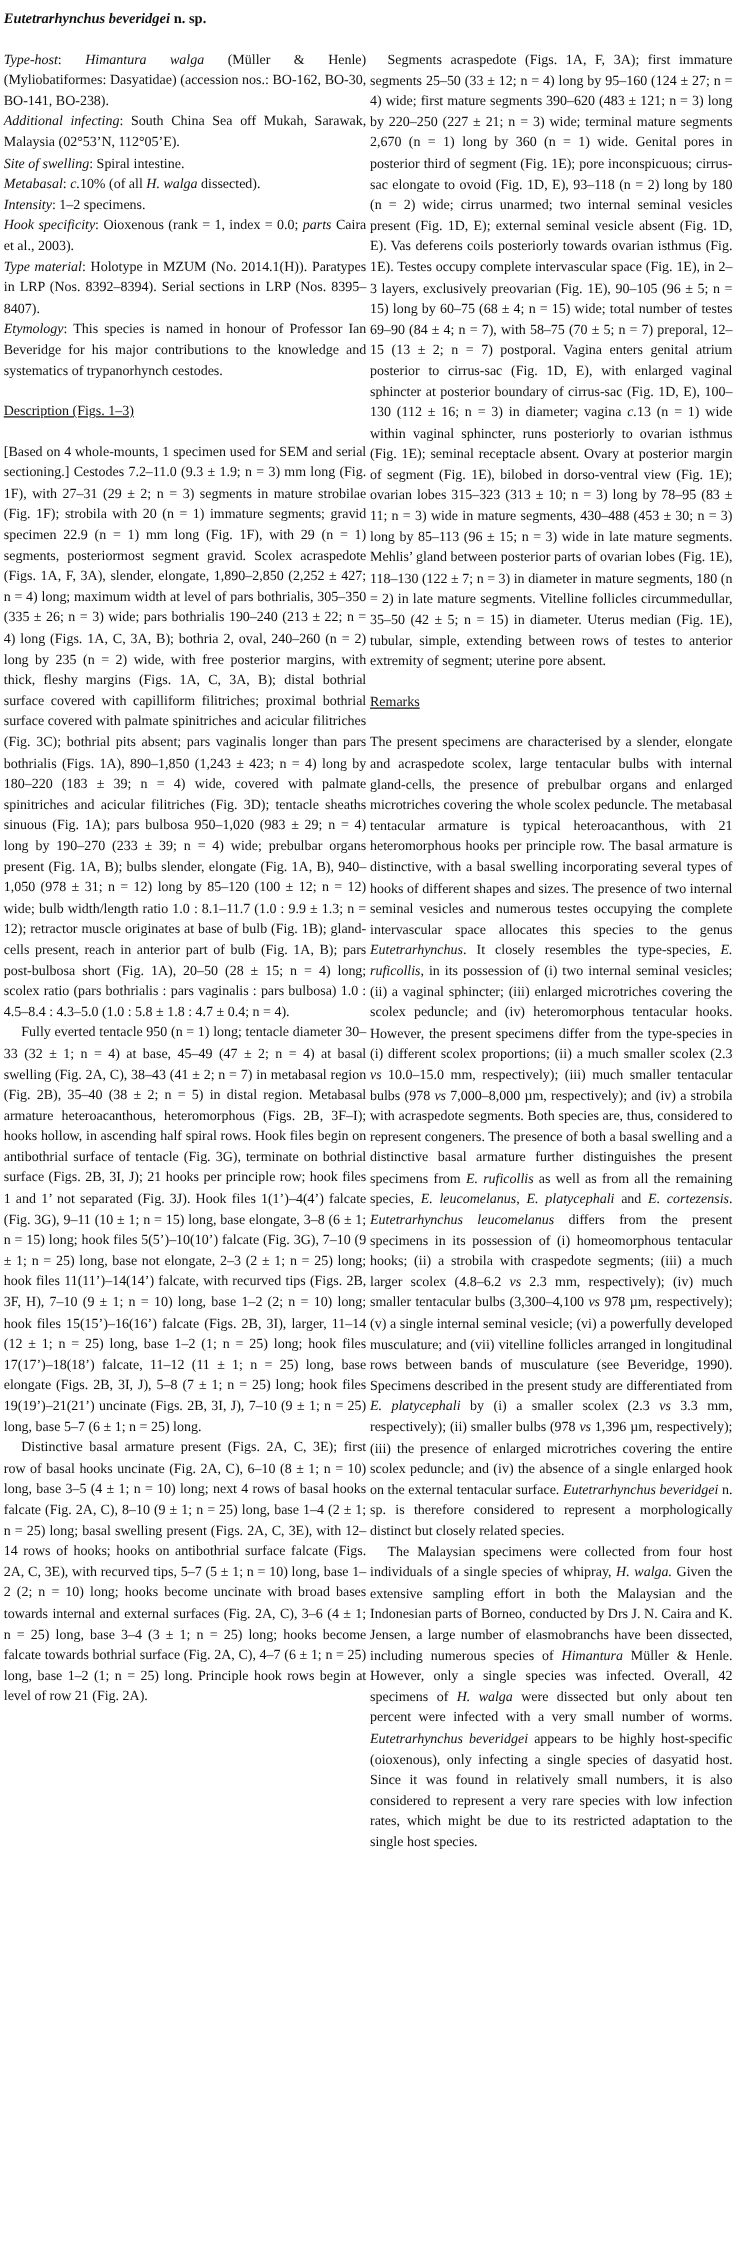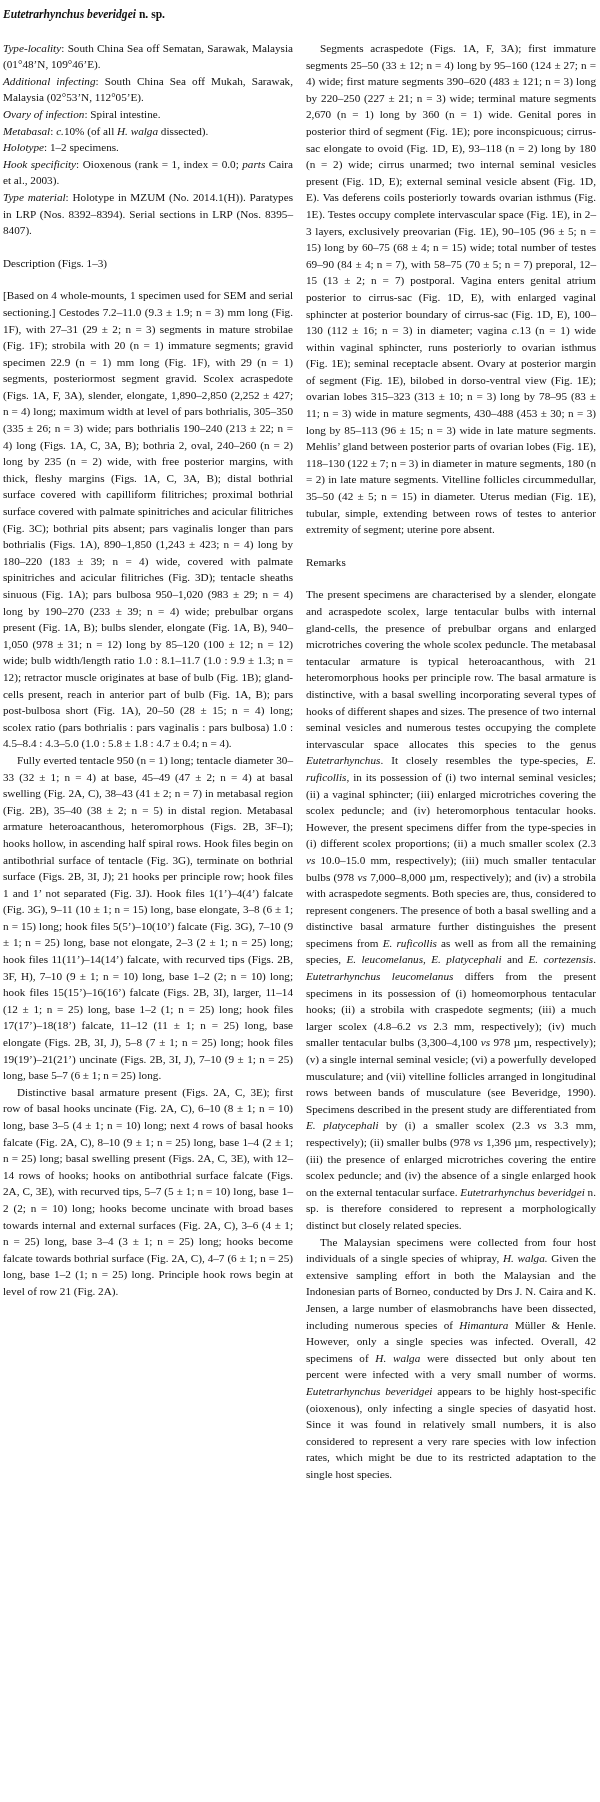--- a/index.html
+++ b/index.html
@@ -6,43 +6,44 @@
   body {
     width: 600px; height: 1802px; overflow: hidden;
     font-family: "Liberation Serif", "DejaVu Serif", serif;
     color: #111111;
     font-size: 11.2px;
     line-height: 16.6px;
   }
   .page { position: relative; width: 568px; height: 1802px; }
   .col { position: absolute; top: 0; width: 290px; }
   .col-left { left: 3px; }
-  .col-right { left: 306px; }
+  .col-right { left: 296px; }
   .title { font-weight: bold; font-size: 11.6px; margin-top: 7px; margin-bottom: 16px; }
   .title i { font-style: italic; }
   .p { text-align: justify; margin: 0; hyphens: manual; }
   .indent { text-indent: 14px; }
-  .heading { margin: 16px 0 16px 0; }
+  .heading { margin: 16px 0 16px 0; text-decoration: underline; }
   .gap-top { }
   i.it { font-style: italic; }
 </style>
 </head>
 <body>
 
 <div class="page">
   <div class="col col-left">
     <div class="title"><i class="it">Eutetrarhynchus beveridgei</i> n. sp.</div>
     <div id="taxonomy">
-        <p class="p"><i class="it">Type-locality</i>: South China Sea off Sematan, Sarawak, Malaysia (01°48’N, 109°46’E).</p>
+        <p class="p"><i class="it">Type-host</i>: <i class="it">Himantura walga</i> (Müller &amp; Henle) (Myliobatiformes: Dasyatidae) (accession nos.: BO-162, BO-30, BO-141, BO-238).</p>
         <p class="p"><i class="it">Additional infecting</i>: South China Sea off Mukah, Sarawak, Malaysia (02°53’N, 112°05’E).</p>
-        <p class="p"><i class="it">Ovary of infection</i>: Spiral intestine.</p>
+        <p class="p"><i class="it">Site of swelling</i>: Spiral intestine.</p>
         <p class="p"><i class="it">Metabasal</i>: <i class="it">c.</i>10% (of all <i class="it">H. walga</i> dissected).</p>
-        <p class="p"><i class="it">Holotype</i>: 1–2 specimens.</p>
+        <p class="p"><i class="it">Intensity</i>: 1–2 specimens.</p>
         <p class="p"><i class="it">Hook specificity</i>: Oioxenous (rank = 1, index = 0.0; <i class="it">parts</i> Caira et al., 2003).</p>
         <p class="p"><i class="it">Type material</i>: Holotype in MZUM (No. 2014.1(H)). Paratypes in LRP (Nos. 8392–8394). Serial sections in LRP (Nos. 8395–8407).</p>
+        <p class="p"><i class="it">Etymology</i>: This species is named in honour of Professor Ian Beveridge for his major contributions to the knowledge and systematics of trypanorhynch cestodes.</p>
       </div>
     <div class="heading">Description (Figs. 1–3)</div>
     <div id="desc-left">
         <p class="p">[Based on 4 whole-mounts, 1 specimen used for SEM and serial sectioning.] Cestodes 7.2–11.0 (9.3 ± 1.9; n = 3) mm long (Fig. 1F), with 27–31 (29 ± 2; n = 3) segments in mature strobilae (Fig. 1F); strobila with 20 (n = 1) immature segments; gravid specimen 22.9 (n = 1) mm long (Fig. 1F), with 29 (n = 1) segments, posteriormost segment gravid. Scolex acraspedote (Figs. 1A, F, 3A), slender, elongate, 1,890–2,850 (2,252 ± 427; n = 4) long; maximum width at level of pars bothrialis, 305–350 (335 ± 26; n = 3) wide; pars bothrialis 190–240 (213 ± 22; n = 4) long (Figs. 1A, C, 3A, B); bothria 2, oval, 240–260 (n = 2) long by 235 (n = 2) wide, with free posterior margins, with thick, fleshy margins (Figs. 1A, C, 3A, B); distal bothrial surface covered with capilliform filitriches; proximal bothrial surface covered with palmate spinitriches and acicular filitriches (Fig. 3C); bothrial pits absent; pars vaginalis longer than pars bothrialis (Figs. 1A), 890–1,850 (1,243 ± 423; n = 4) long by 180–220 (183 ± 39; n = 4) wide, covered with palmate spinitriches and acicular filitriches (Fig. 3D); tentacle sheaths sinuous (Fig. 1A); pars bulbosa 950–1,020 (983 ± 29; n = 4) long by 190–270 (233 ± 39; n = 4) wide; prebulbar organs present (Fig. 1A, B); bulbs slender, elongate (Fig. 1A, B), 940–1,050 (978 ± 31; n = 12) long by 85–120 (100 ± 12; n = 12) wide; bulb width/length ratio 1.0 : 8.1–11.7 (1.0 : 9.9 ± 1.3; n = 12); retractor muscle originates at base of bulb (Fig. 1B); gland-cells present, reach in anterior part of bulb (Fig. 1A, B); pars post-bulbosa short (Fig. 1A), 20–50 (28 ± 15; n = 4) long; scolex ratio (pars bothrialis : pars vaginalis : pars bulbosa) 1.0 : 4.5–8.4 : 4.3–5.0 (1.0 : 5.8 ± 1.8 : 4.7 ± 0.4; n = 4).</p>
         <p class="p indent">Fully everted tentacle 950 (n = 1) long; tentacle diameter 30–33 (32 ± 1; n = 4) at base, 45–49 (47 ± 2; n = 4) at basal swelling (Fig. 2A, C), 38–43 (41 ± 2; n = 7) in metabasal region (Fig. 2B), 35–40 (38 ± 2; n = 5) in distal region. Metabasal armature heteroacanthous, heteromorphous (Figs. 2B, 3F–I); hooks hollow, in ascending half spiral rows. Hook files begin on antibothrial surface of tentacle (Fig. 3G), terminate on bothrial surface (Figs. 2B, 3I, J); 21 hooks per principle row; hook files 1 and 1’ not separated (Fig. 3J). Hook files 1(1’)–4(4’) falcate (Fig. 3G), 9–11 (10 ± 1; n = 15) long, base elongate, 3–8 (6 ± 1; n = 15) long; hook files 5(5’)–10(10’) falcate (Fig. 3G), 7–10 (9 ± 1; n = 25) long, base not elongate, 2–3 (2 ± 1; n = 25) long; hook files 11(11’)–14(14’) falcate, with recurved tips (Figs. 2B, 3F, H), 7–10 (9 ± 1; n = 10) long, base 1–2 (2; n = 10) long; hook files 15(15’)–16(16’) falcate (Figs. 2B, 3I), larger, 11–14 (12 ± 1; n = 25) long, base 1–2 (1; n = 25) long; hook files 17(17’)–18(18’) falcate, 11–12 (11 ± 1; n = 25) long, base elongate (Figs. 2B, 3I, J), 5–8 (7 ± 1; n = 25) long; hook files 19(19’)–21(21’) uncinate (Figs. 2B, 3I, J), 7–10 (9 ± 1; n = 25) long, base 5–7 (6 ± 1; n = 25) long.</p>
         <p class="p indent">Distinctive basal armature present (Figs. 2A, C, 3E); first row of basal hooks uncinate (Fig. 2A, C), 6–10 (8 ± 1; n = 10) long, base 3–5 (4 ± 1; n = 10) long; next 4 rows of basal hooks falcate (Fig. 2A, C), 8–10 (9 ± 1; n = 25) long, base 1–4 (2 ± 1; n = 25) long; basal swelling present (Figs. 2A, C, 3E), with 12–14 rows of hooks; hooks on antibothrial surface falcate (Figs. 2A, C, 3E), with recurved tips, 5–7 (5 ± 1; n = 10) long, base 1–2 (2; n = 10) long; hooks become uncinate with broad bases towards internal and external surfaces (Fig. 2A, C), 3–6 (4 ± 1; n = 25) long, base 3–4 (3 ± 1; n = 25) long; hooks become falcate towards bothrial surface (Fig. 2A, C), 4–7 (6 ± 1; n = 25) long, base 1–2 (1; n = 25) long. Principle hook rows begin at level of row 21 (Fig. 2A).</p>
       </div>
   </div>
   <div class="col col-right">
     <div style="height:40px"></div>

